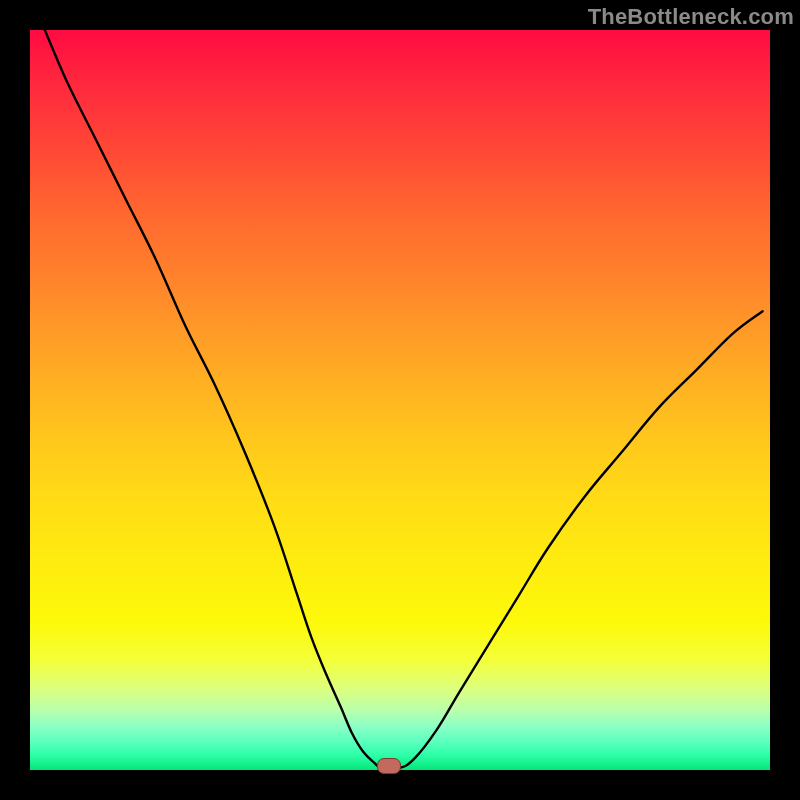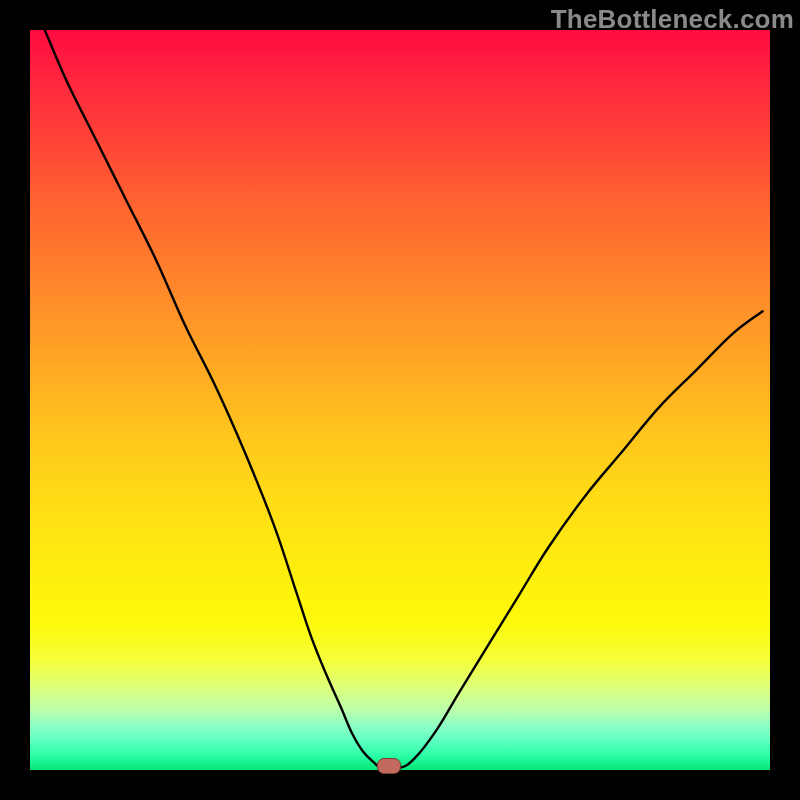--- a/index.html
+++ b/index.html
@@ -57,21 +57,21 @@
     border-radius: 7px;
     background: #c36a5f;
     border: 1px solid #7a3b33;
     transform: translate(-50%, -50%);
   }
   .watermark {
     position: absolute;
     right: 6px;
     top: 4px;
     font-family: Arial, Helvetica, sans-serif;
-    font-size: 26px;
+    font-size: 22px;
     font-weight: 600;
     color: #8a8a8a;
     letter-spacing: 0.2px;
     user-select: none;
   }
 </style>
 </head>
 <body>
 
 <div class="frame">

